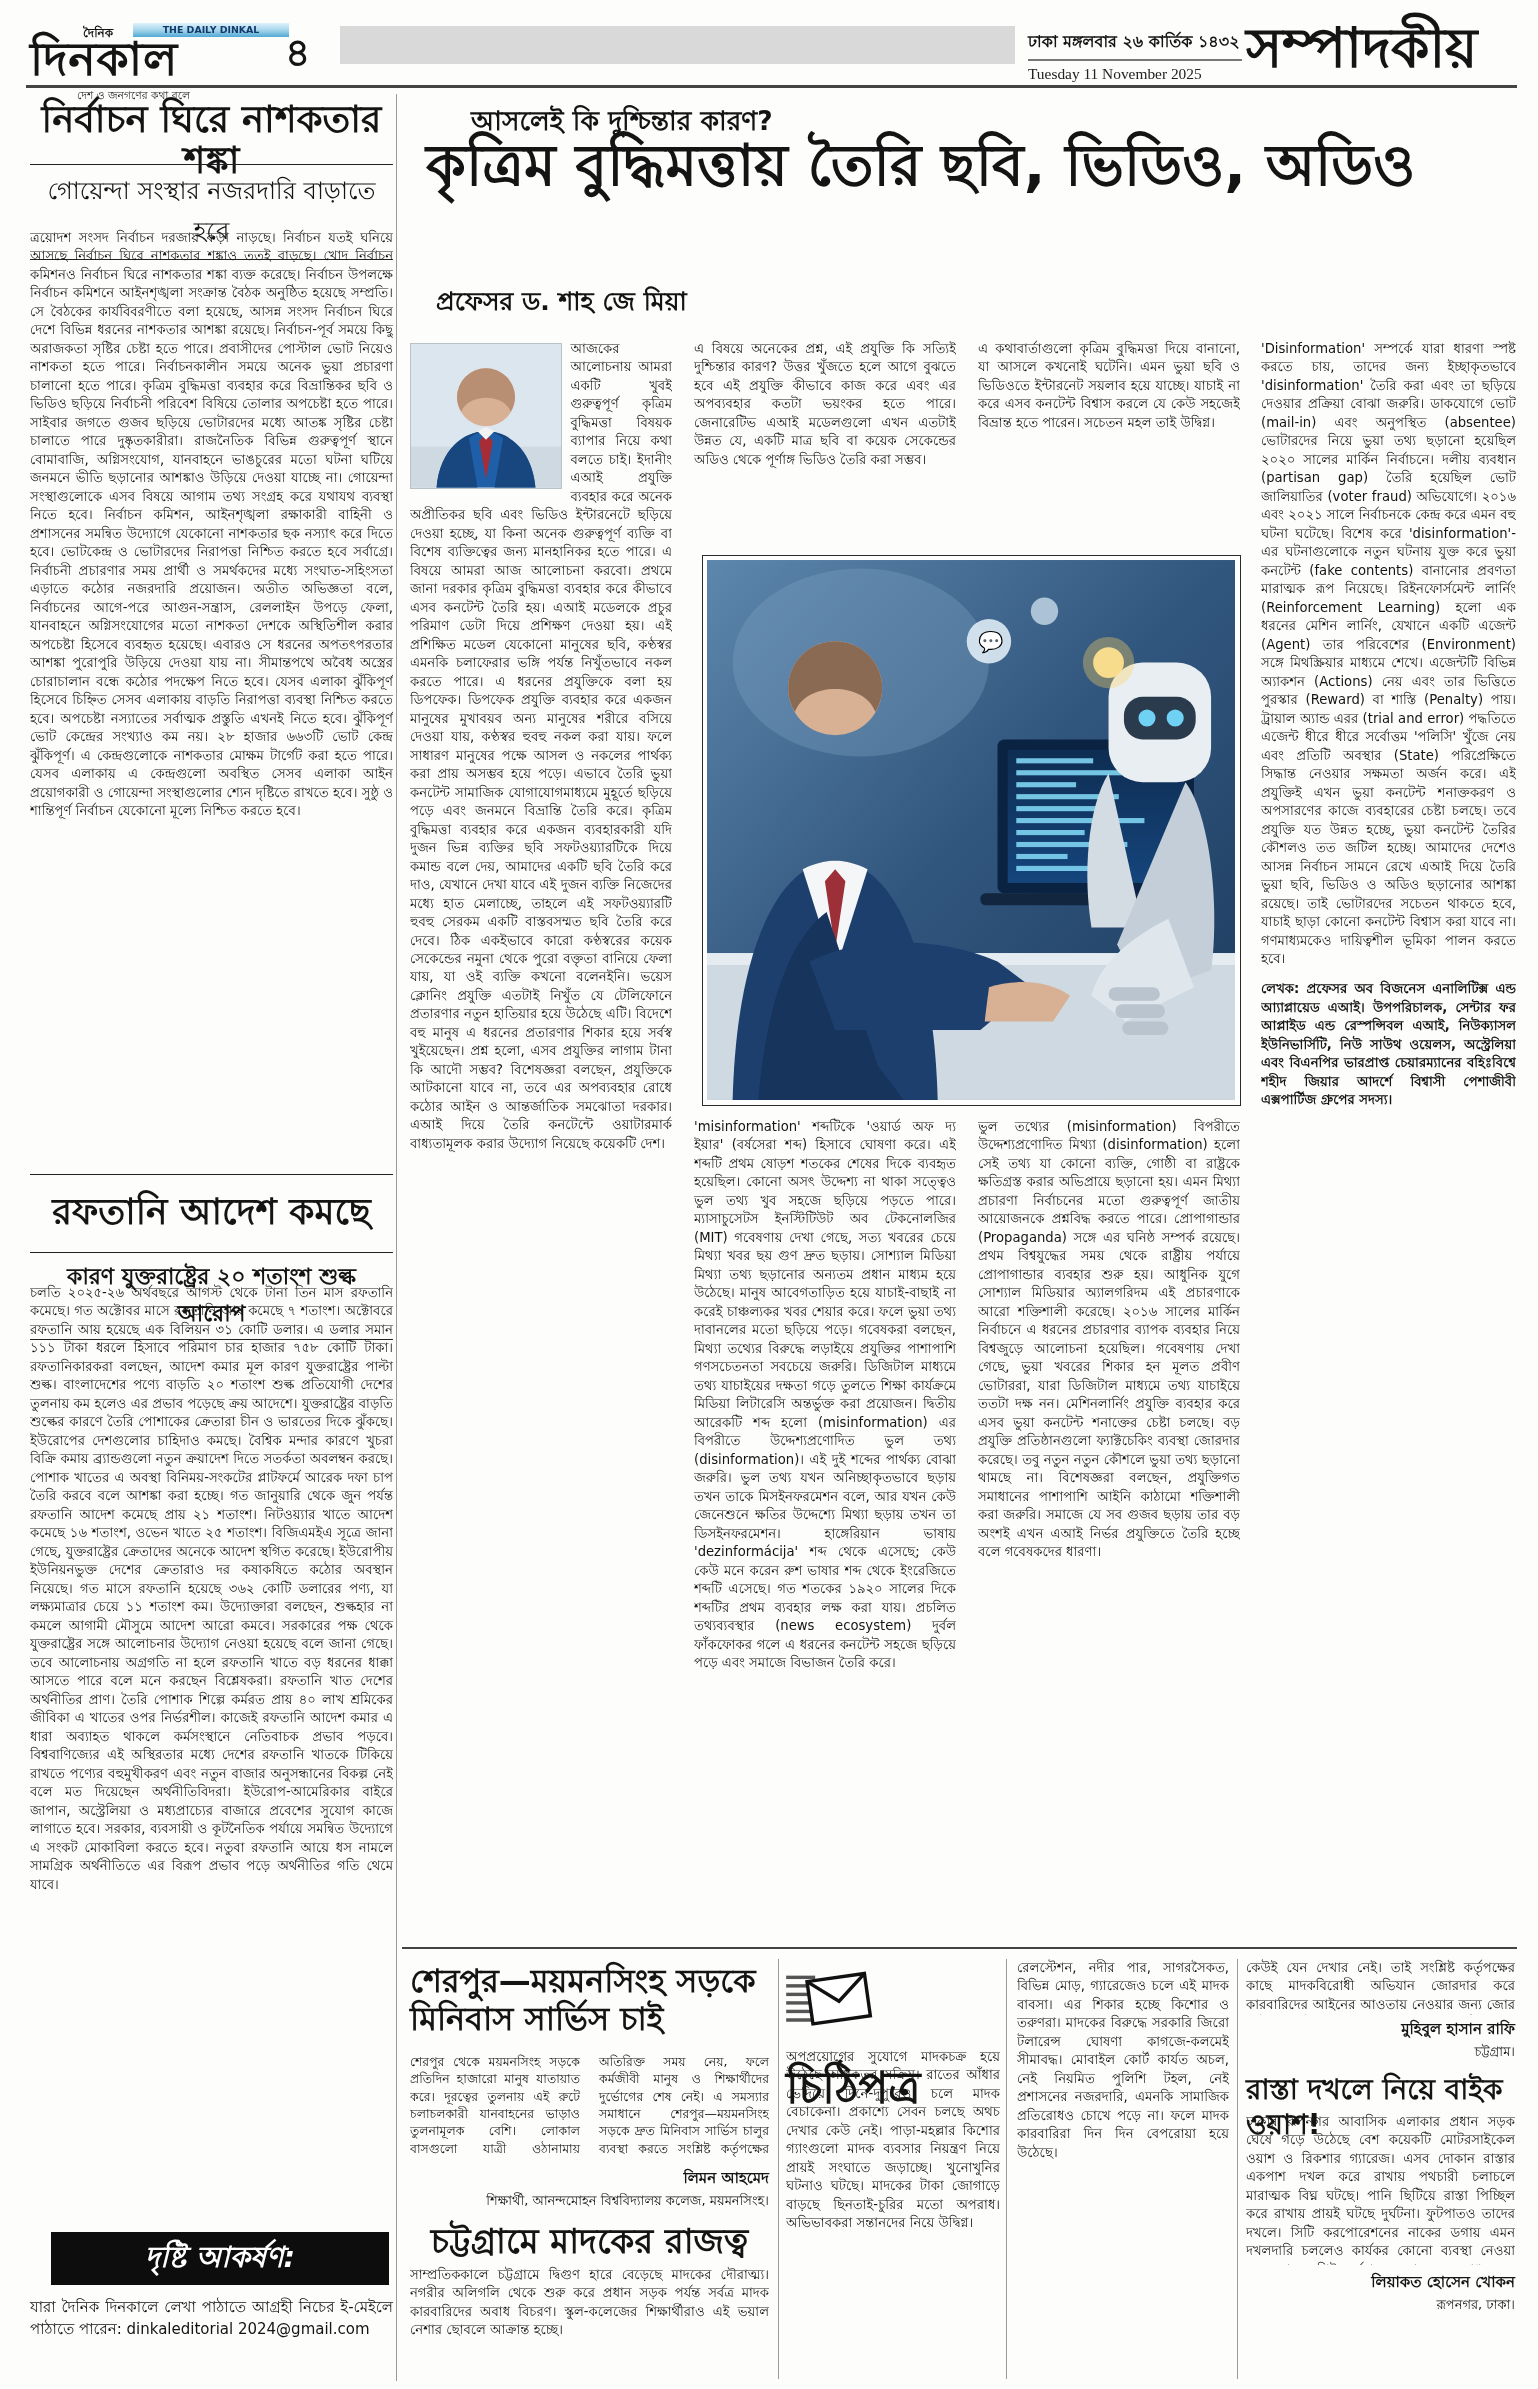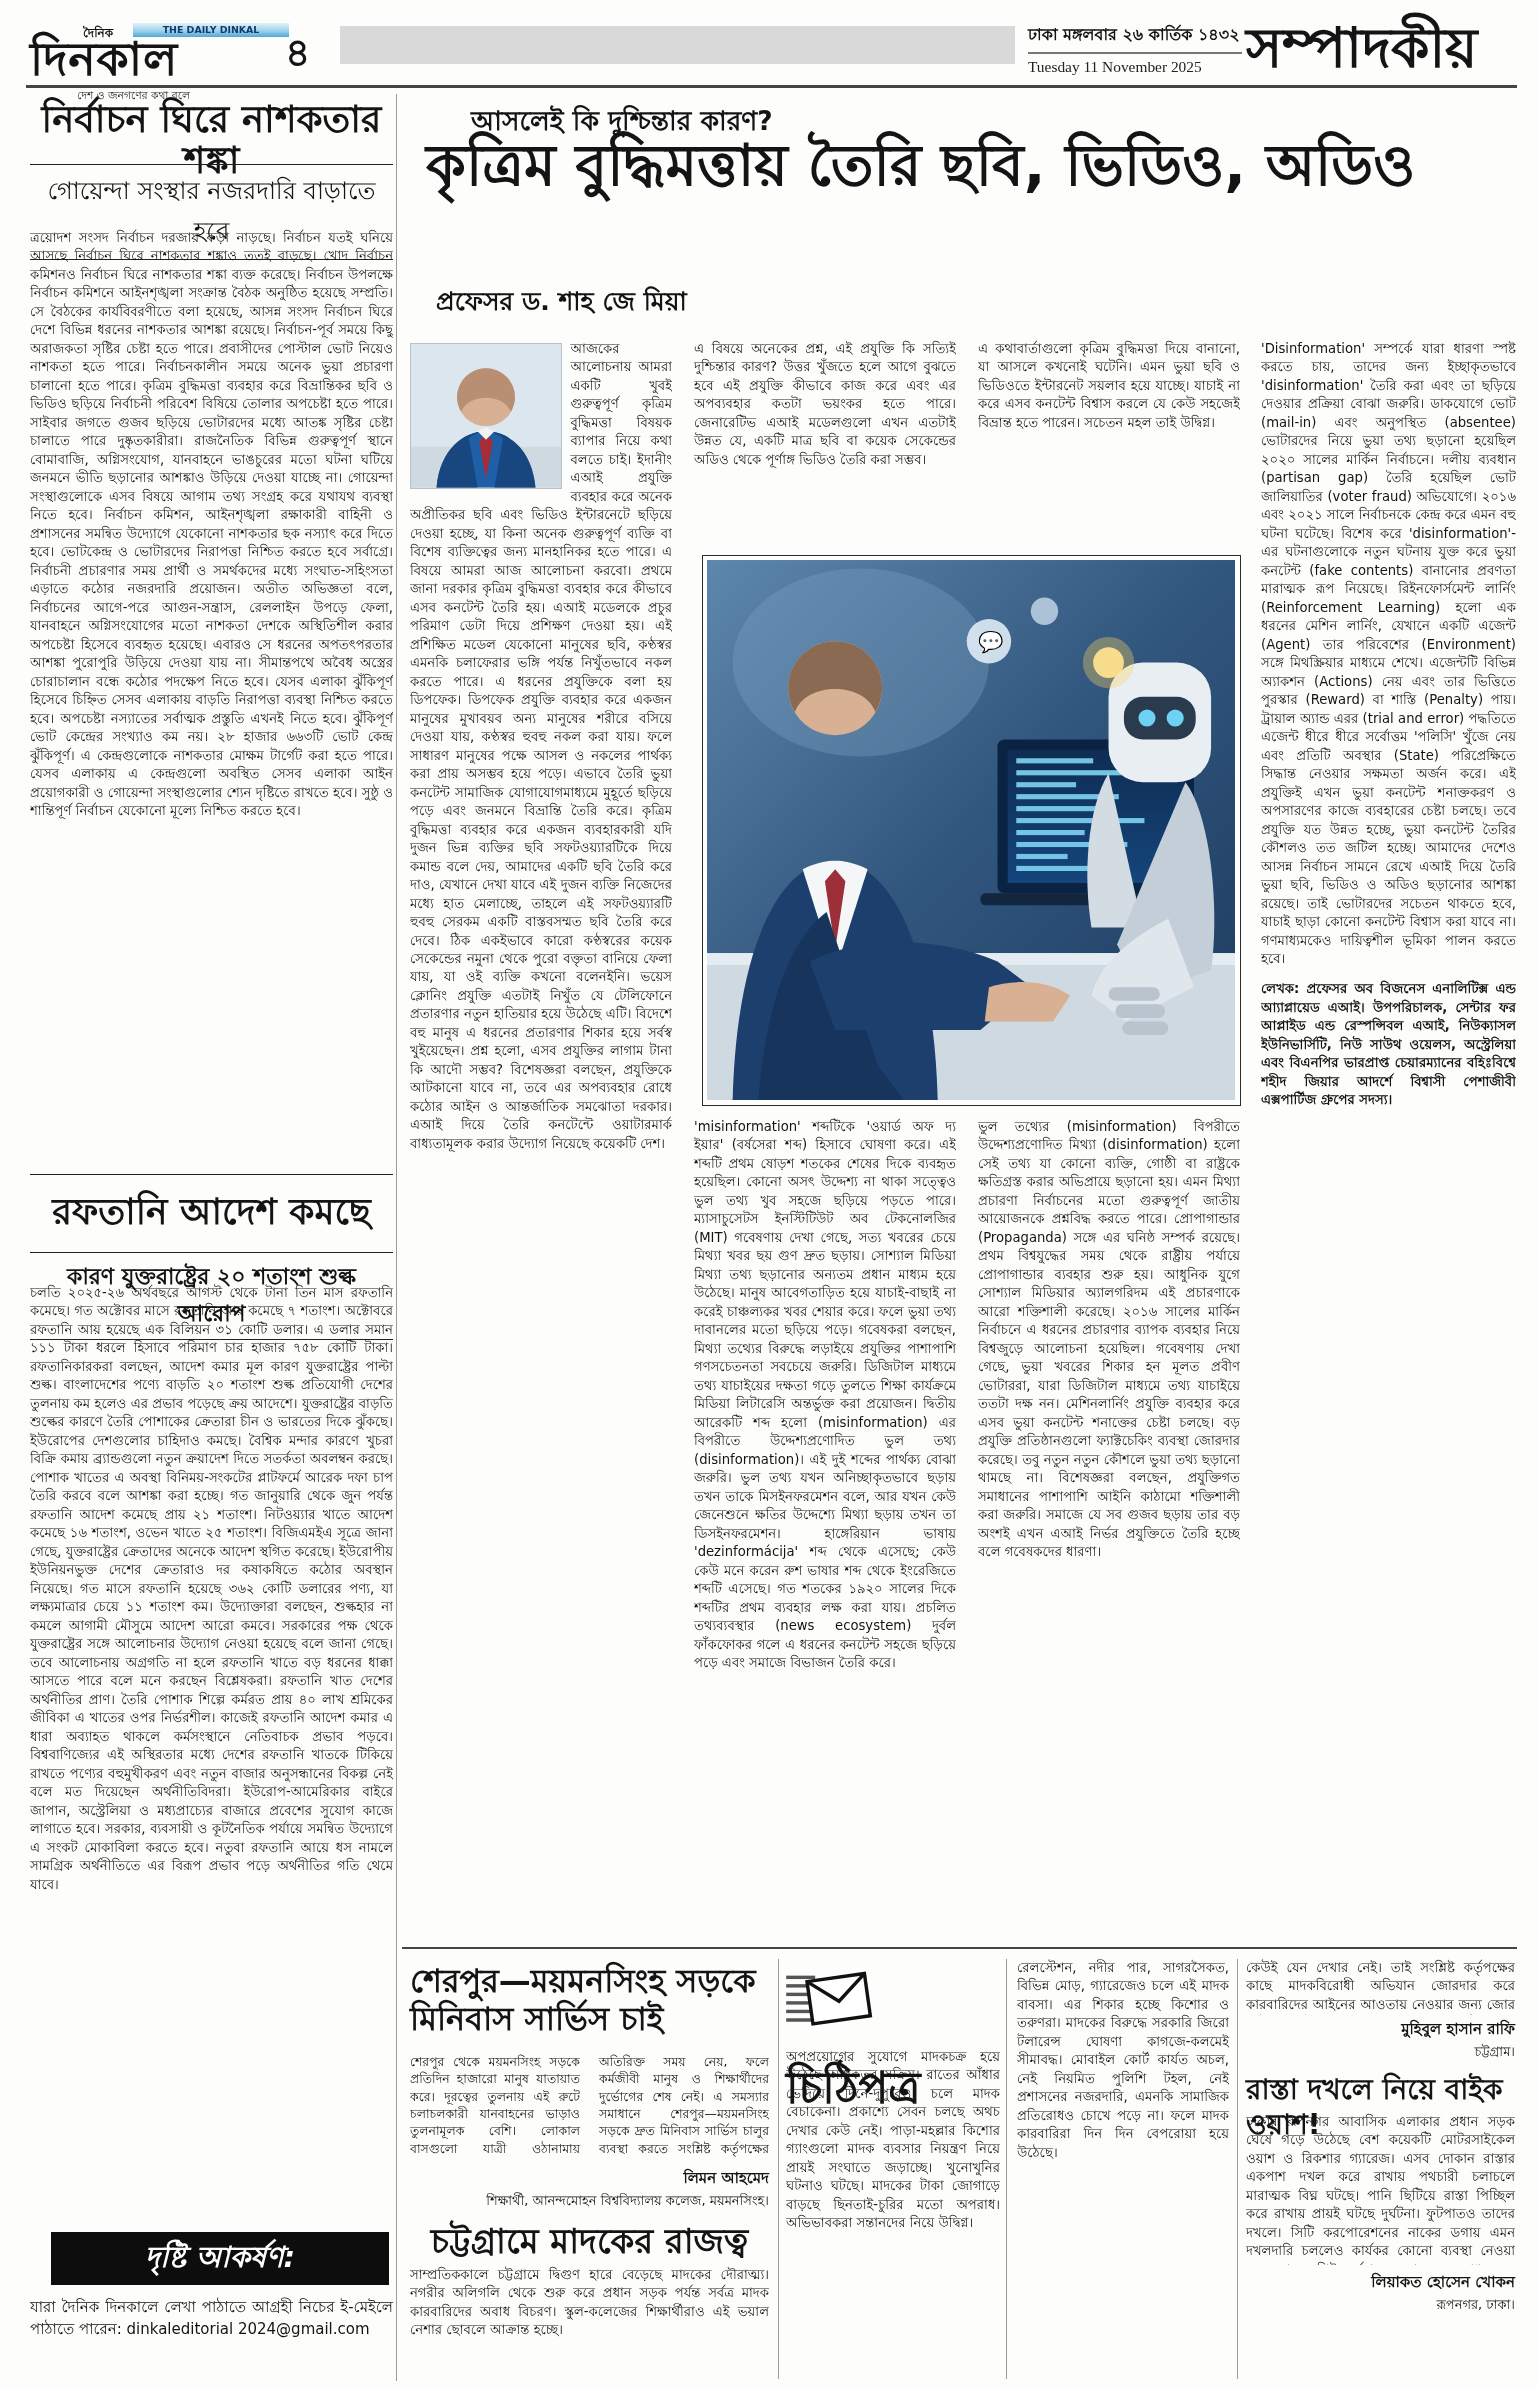--- a/index.html
+++ b/index.html
@@ -63,21 +63,21 @@
 
   <div class="abs" style="left:30px;top:22px;width:256px;height:62px;">
     <div class="abs daily-lbl" style="left:53px;top:1.7px;">দৈনিক</div>
     <div class="abs brand-strip" style="left:103px;top:0.9px;width:156px;height:14.5px;">THE DAILY DINKAL</div>
     <div class="abs logo-txt" style="left:0px;top:13.7px;">দিনকাল</div>
     <div class="abs tagline" style="left:47px;top:65px;">দেশ ও জনগণের কথা বলে</div>
   </div>
   <div class="abs pageno" style="left:285px;top:22px;">৪</div>
   <div class="abs graybar" style="left:340px;top:26px;width:675px;height:38px;"></div>
 
-  <div class="abs" style="left:1028px;top:22px;width:214px;">
+  <div class="abs" style="left:1028px;top:29px;width:214px;">
     <div class="date-bn">ঢাকা মঙ্গলবার ২৬ কার্তিক ১৪৩২</div>
     <div class="date-div"></div>
     <div class="date-en">Tuesday 11 November 2025</div>
   </div>
   <div class="abs section-big" style="left:1246px;top:20.5px;width:282px;">সম্পাদকীয়</div>
 
   <div class="abs rule" style="left:26px;top:85px;width:1491px;height:3.4px;"></div>
   <div class="abs vrule" style="left:396px;top:94px;height:2287px;"></div>
 
   <div class="abs center lr-h1" style="left:30px;top:99px;width:363px;">নির্বাচন ঘিরে নাশকতার শঙ্কা</div>

